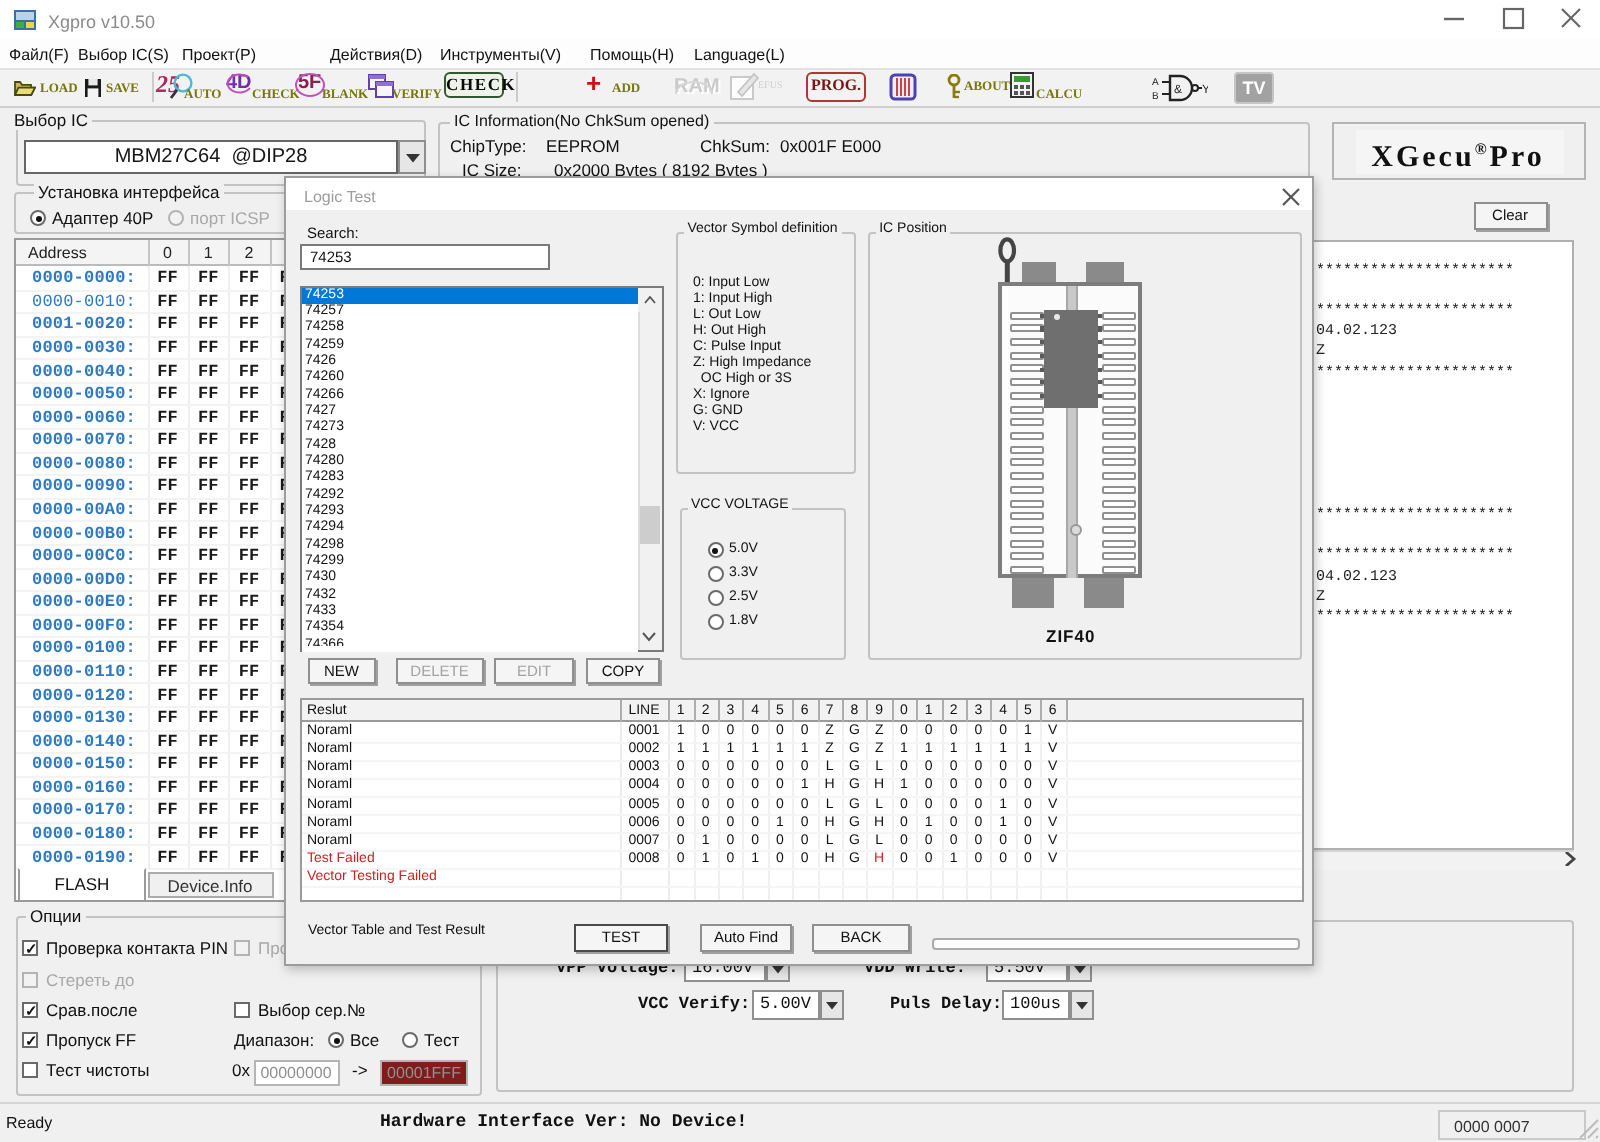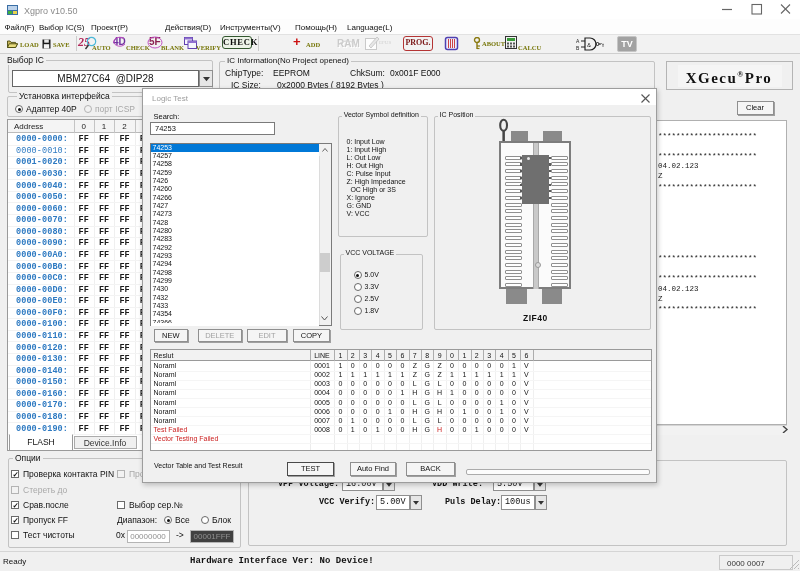--- a/index.html
+++ b/index.html
@@ -417,29 +417,29 @@
 <div class="cb" style="left:11px;top:516px;">
     <div class="chk">✓</div>
   </div>
 <div style="position:absolute;left:23px;top:515px;height:11px;font-size:8.5px;line-height:11px;color:#111;">Пропуск FF</div>
 <div style="position:absolute;left:117px;top:515px;height:11px;font-size:8.5px;line-height:11px;color:#111;">Диапазон:</div>
 <div class="rd" style="left:164px;top:516px;">
     <div class="dot"></div>
   </div>
 <div style="position:absolute;left:175px;top:515px;height:11px;font-size:8.5px;line-height:11px;color:#111;">Все</div>
 <div class="rd" style="left:201px;top:516px;"></div>
-<div style="position:absolute;left:212px;top:515px;height:11px;font-size:8.5px;line-height:11px;color:#111;">Блок</div>
+<div style="position:absolute;left:212px;top:515px;height:11px;font-size:8.5px;line-height:11px;color:#111;">Тест</div>
 <div class="cb" style="left:11px;top:531px;"></div>
 <div style="position:absolute;left:23px;top:530px;height:11px;font-size:8.5px;line-height:11px;color:#111;">Тест чистоты</div>
 <div style="position:absolute;left:116px;top:530px;height:11px;font-size:8.5px;line-height:11px;color:#111;">0x</div>
 <div style="position:absolute;left:126.5px;top:529.5px;width:43px;height:13px;background:#fff;border:1px solid #b5b5b5;text-align:center;font-size:8px;line-height:11px;color:#909090;">00000000</div>
 <div style="position:absolute;left:176px;top:530px;height:11px;font-size:8.5px;line-height:11px;color:#111;">-&gt;</div>
-<div style="position:absolute;left:190px;top:529.5px;width:44px;height:13px;background:#404040;border:1px solid #b5b5b5;text-align:center;font-size:8px;line-height:11px;color:#909090;">00001FFF</div>
+<div style="position:absolute;left:190px;top:529.5px;width:44px;height:13px;background:#7f1d1d;border:1px solid #b5b5b5;text-align:center;font-size:8px;line-height:11px;color:#909090;">00001FFF</div>
 <div class="gb" style="left:219px;top:61px;width:436px;height:45px;"></div>
-<div class="gbl" style="left:225px;top:56px;font-size:8px;">IC Information(No Project opened)</div>
+<div class="gbl" style="left:225px;top:56px;font-size:8px;">IC Information(No ChkSum opened)</div>
 <div style="position:absolute;left:225px;top:68px;height:11px;font-size:8.5px;color:#111;">ChipType:</div>
 <div style="position:absolute;left:273px;top:68px;height:11px;font-size:8.5px;color:#111;">EEPROM</div>
 <div style="position:absolute;left:350px;top:68px;height:11px;font-size:8.5px;color:#111;">ChkSum:</div>
 <div style="position:absolute;left:390px;top:68px;height:11px;font-size:8.5px;color:#111;">0x001F E000</div>
 <div style="position:absolute;left:231px;top:79.5px;height:11px;font-size:8.5px;color:#111;">IC Size:</div>
 <div style="position:absolute;left:277px;top:79.5px;height:11px;font-size:8.5px;color:#111;">0x2000 Bytes ( 8192 Bytes )</div>
 <div class="gb" style="left:248px;top:460px;width:539px;height:86px;"></div>
 <div style="position:absolute;left:278px;top:479px;height:11px;font-family:'Liberation Mono',monospace;font-weight:bold;font-size:8.5px;color:#111;">VPP Voltage:</div>
 <div style="position:absolute;left:342px;top:477px;width:41px;height:14px;background:#fff;border:1px solid #8f8f8f;font-family:'Liberation Mono',monospace;font-size:8.5px;line-height:12px;padding-left:3px;color:#111;">16.00V</div>
 <div style="position:absolute;left:383px;top:477px;width:12px;height:14px;background:#e6e6e6;border:1px solid #8f8f8f;"></div>

